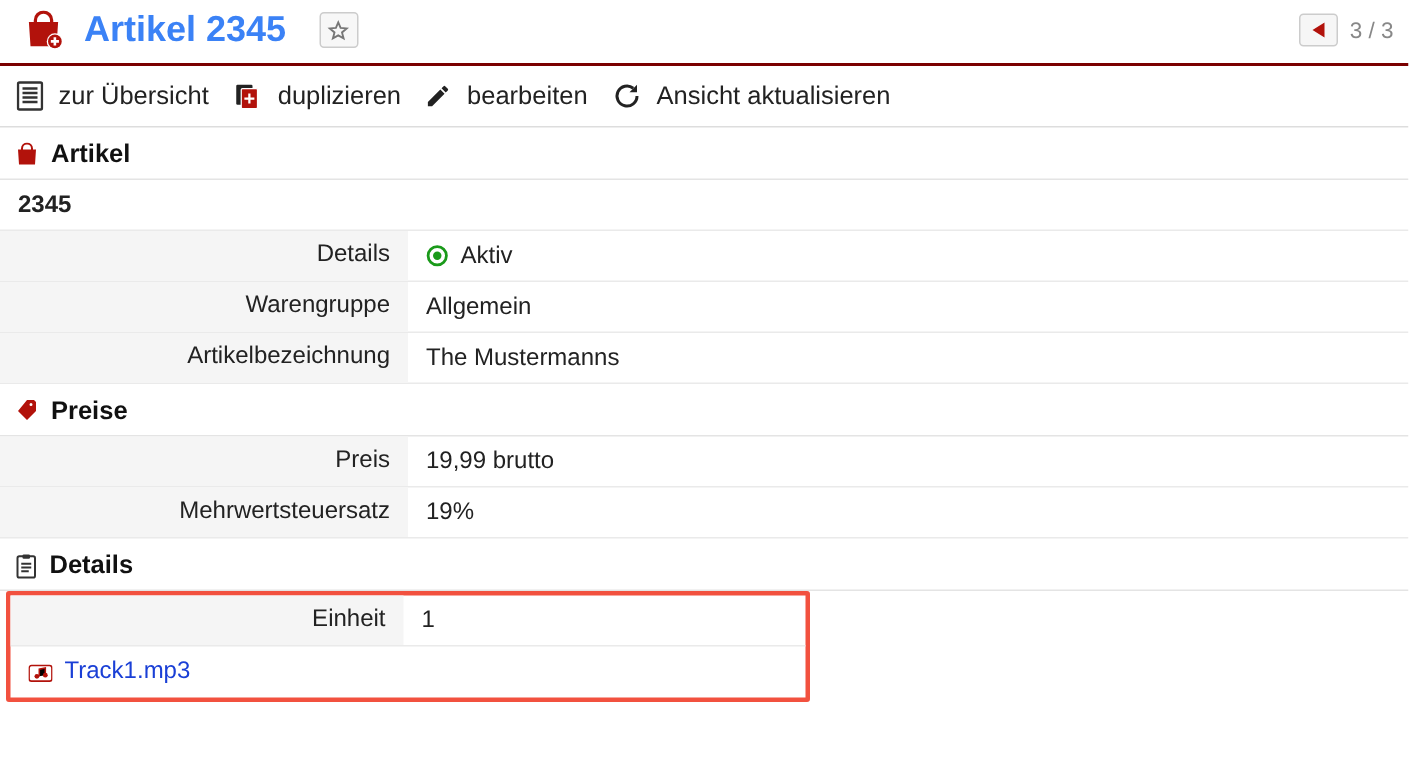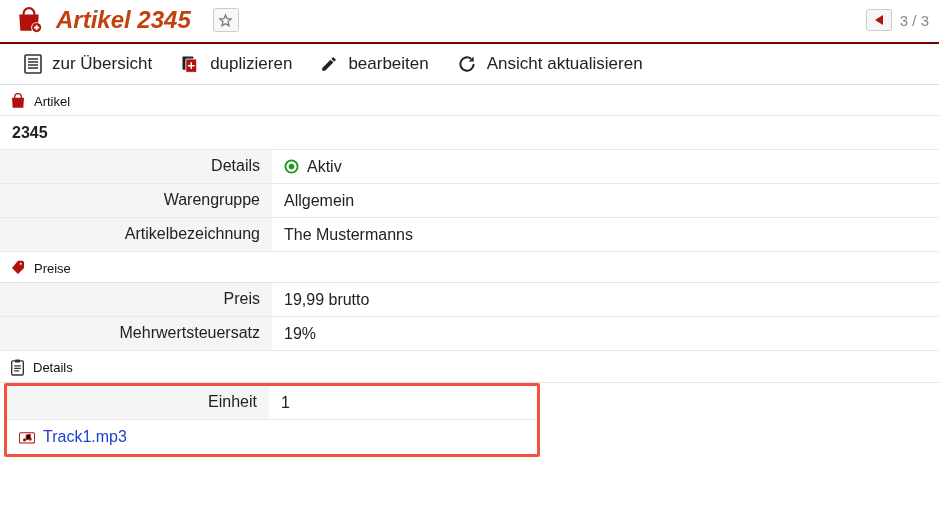--- a/index.html
+++ b/index.html
@@ -16,22 +16,21 @@
     align-items: center;
     padding: 6px 10px 4px 16px;
   }
   .header .shop-icon {
     margin-right: 14px;
   }
   .header h1 {
     font-size: 24px;
     font-weight: bold;
     margin: 0 22px 0 0;
-    color: #c2410c;
-    font-style: italic;
+    color: #3b82f6;
   }
   .star-box {
     width: 26px; height: 24px;
     border: 1px solid #ccc;
     border-radius: 3px;
     background: #f7f7f7;
     display: flex;
     align-items: center;
     justify-content: center;
     color: #888;
@@ -53,40 +52,40 @@
     display: flex;
     align-items: center;
     justify-content: center;
     cursor: pointer;
   }
   .hr-dark { height: 2px; background: #7a0000; margin: 4px 0 0 0; }
 
   .toolbar {
     display: flex;
     align-items: center;
-    gap: 28px;
-    padding: 10px 24px;
+    gap: 16px;
+    padding: 10px 11px;
     border-bottom: 1px solid #ddd;
     font-size: 17px;
     color: #222;
   }
   .tb-item {
     display: flex;
     align-items: center;
     gap: 10px;
     cursor: pointer;
   }
 
   .section-header {
     display: flex;
     align-items: center;
     gap: 8px;
     padding: 8px 10px 6px 10px;
-    font-size: 13px;
-    font-weight: normal;
+    font-size: 17px;
+    font-weight: bold;
     color: #111;
     border-bottom: 1px solid #e4e4e4;
   }
 
   .row {
     display: flex;
     border-bottom: 1px solid #eaeaea;
     min-height: 34px;
     align-items: stretch;
   }

